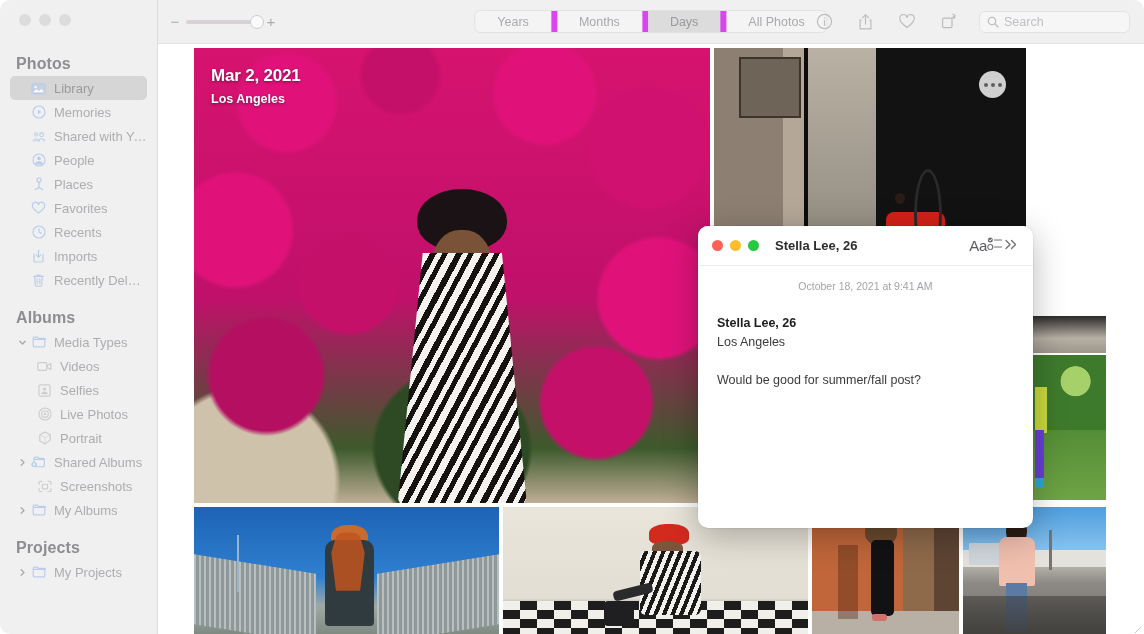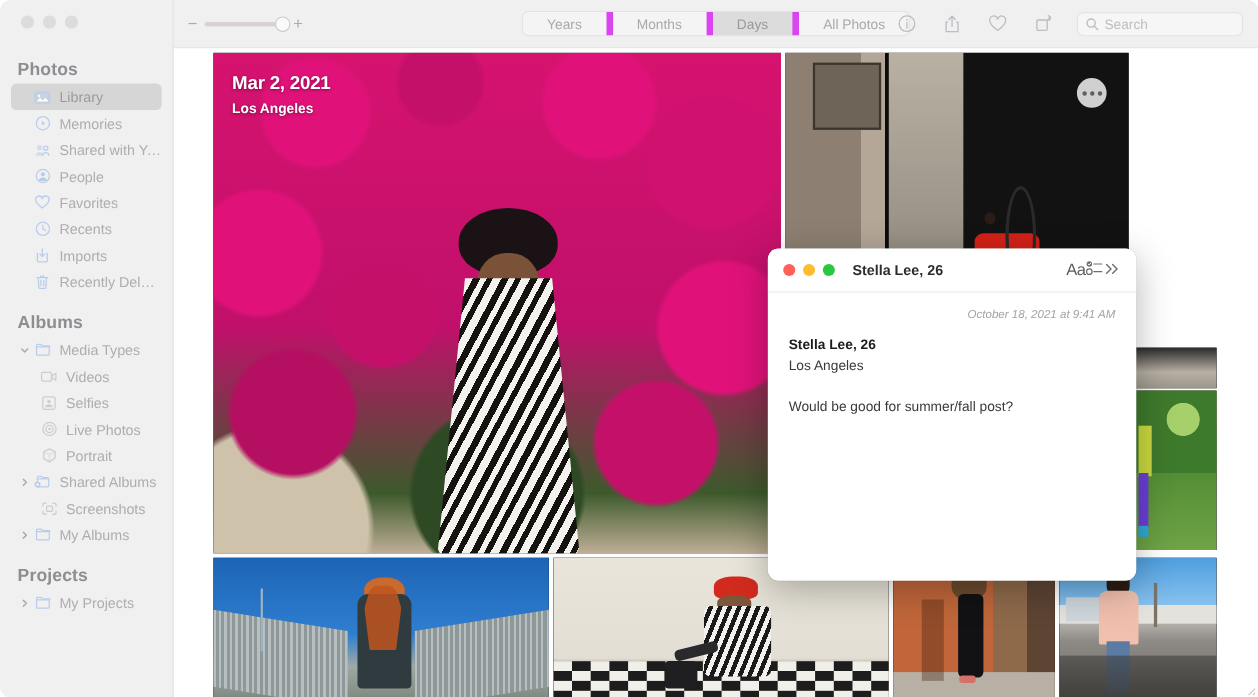--- a/index.html
+++ b/index.html
@@ -117,21 +117,21 @@
   .search-box .sicon { color: #bcbcc1; display:flex; }
   .search-ph { font-size: 12.5px; color: #bebec3; }
 
   
   .content {
     position: absolute; left: 158px; top: 44px;
     width: 986px; height: 590px;
     background: #ffffff;
     overflow: hidden;
   }
-  .ph { position: absolute; overflow: hidden; background: #000000; }
+  .ph { position: absolute; overflow: hidden; background: #8b5cf6; }
   .ph .inner { position: absolute; inset: 0; }
 
   .date-overlay {
     position: absolute; left: 17px; top: 18px;
     color: #fff;
     text-shadow: 0 1px 3px rgba(0,0,0,0.45);
     z-index: 5;
   }
   .date-main { font-size: 17px; font-weight: bold; letter-spacing: -0.2px; }
   .date-sub { font-size: 12.5px; font-weight: bold; margin-top: 6px; }
@@ -169,23 +169,22 @@
   .notes-title {
     font-size: 13px; font-weight: bold; color: #2d2d2f;
     flex: 1;
   }
   .n-tools { display: flex; align-items: center; color: #6e6e73; }
   .n-aa { font-size: 15px; color: #5b5b60; letter-spacing: -0.3px; }
   .n-chev { font-size: 14px; color: #6e6e73; }
 
   .notes-body { padding: 14px 19px 0 19px; }
   .note-date {
-    text-align: right; font-size: 10.5px; color: #a3a3a8;
-    margin-bottom: 12px;
-    font-style: italic;
+    text-align: center; font-size: 10.5px; color: #a3a3a8;
+    margin-bottom: 22px;
   }
   .note-line { font-size: 12.5px; color: #3a3a3c; line-height: 19px; }
   .note-line.bold { font-weight: bold; color: #1d1d1f; }
   .note-blank { height: 19px; }
 
   .resize-grip {
     position: absolute; right: 2px; bottom: 2px;
     width: 12px; height: 12px; z-index: 60;
   }
 </style>
@@ -239,20 +238,31 @@
         <div class="sb-item">
           <span class="sb-disc"></span>
           <span class="sb-ico">
             <svg width="14" height="14" viewBox="0 0 14 14" fill="none" stroke="currentColor" stroke-width="1.15">
               <circle cx="7" cy="7" r="6"></circle>
               <circle cx="7" cy="5.4" r="1.8" fill="currentColor" stroke="none"></circle>
               <path d="M3.2 11.5c0-2.1 1.8-3.2 3.8-3.2s3.8 1.1 3.8 3.2" fill="currentColor" stroke="none"></path>
             </svg>
           </span>
           <span class="sb-label">People</span>
+        </div>
+        <div class="sb-item">
+          <span class="sb-disc"></span>
+          <span class="sb-ico">
+            <svg width="12" height="14" viewBox="0 0 12 14" fill="none" stroke="currentColor" stroke-width="1.2">
+              <circle cx="6" cy="3.1" r="2.1"></circle>
+              <path d="M6 5.3v5.2" stroke-linecap="round"></path>
+              <path d="M2.3 12.6L6 10.4l3.7 2.2" stroke-linecap="round" stroke-linejoin="round"></path>
+            </svg>
+          </span>
+          <span class="sb-label">Places</span>
         </div>
         <div class="sb-item">
           <span class="sb-disc"></span>
           <span class="sb-ico">
             <svg width="15" height="14" viewBox="0 0 15 14" fill="none" stroke="currentColor" stroke-width="1.2">
               <path d="M7.5 12.1C5.2 10.3 1.5 7.9 1.5 5.1A2.9 2.9 0 017.5 3.6a2.9 2.9 0 016 1.5c0 2.8-3.7 5.2-6 7z" stroke-linejoin="round"></path>
             </svg>
           </span>
           <span class="sb-label">Favorites</span>
         </div>

